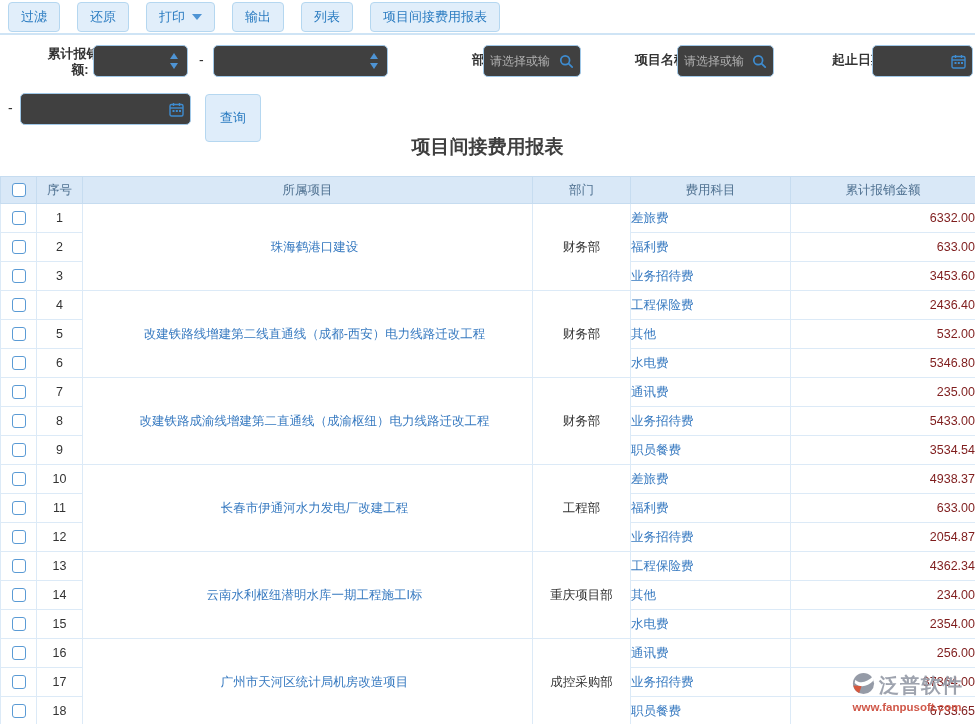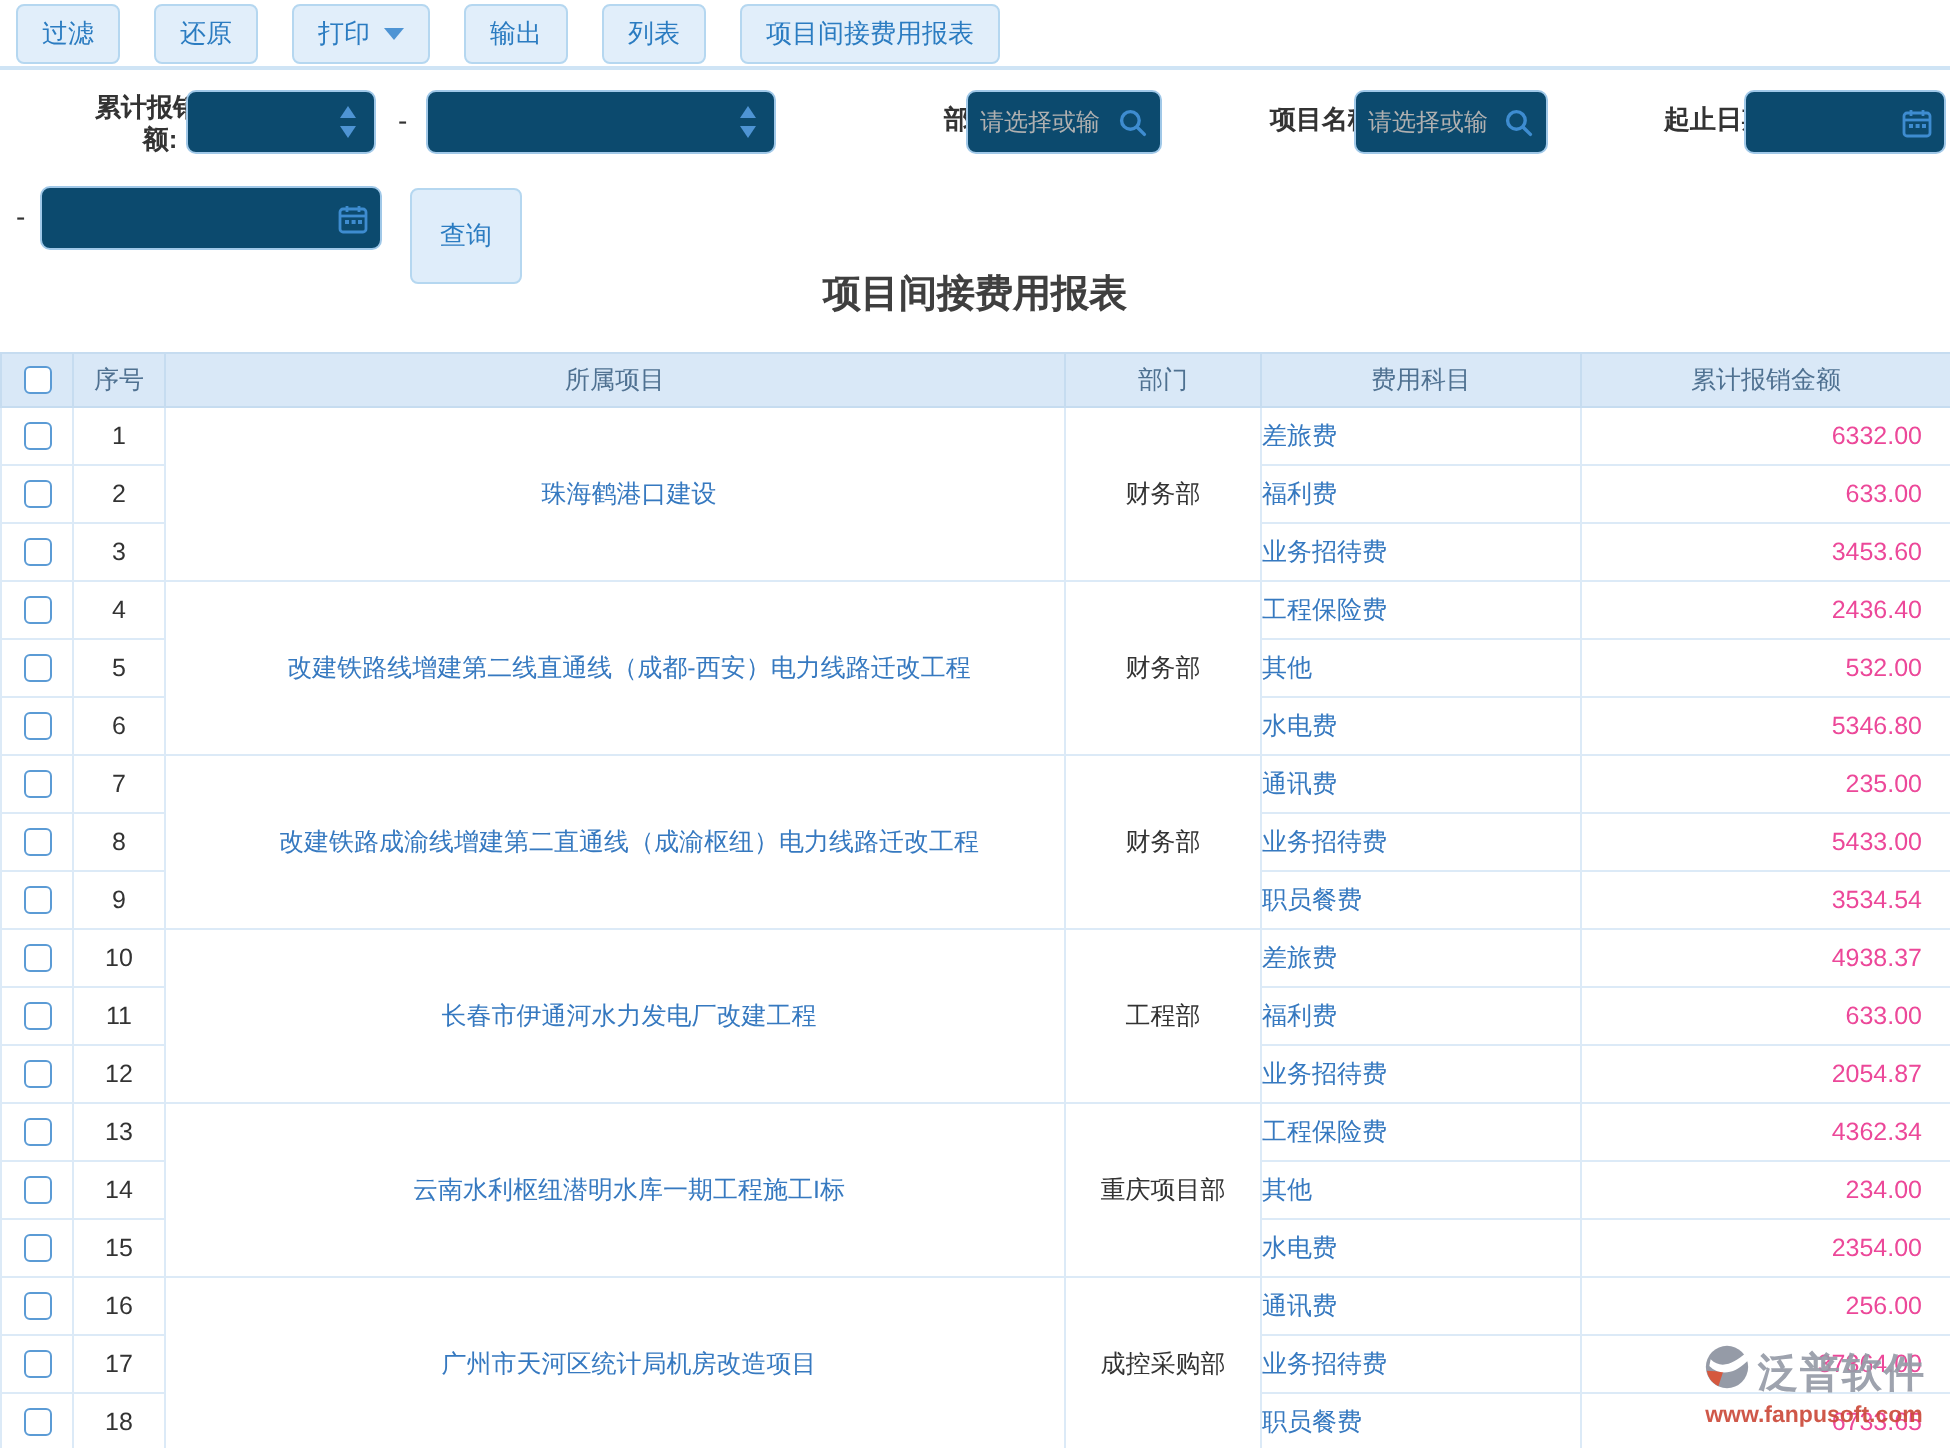--- a/index.html
+++ b/index.html
@@ -11,21 +11,21 @@
   .toolbar { position:absolute; left:0; top:0; width:975px; height:35px;
     border-bottom:2px solid #cfe4f5; display:flex; align-items:center; padding:0 8px; gap:17px; }
   .tbtn { display:inline-flex; align-items:center; gap:7px; background:#e1eefa;
     border:1px solid #b5d7f0; border-radius:4px; color:#2b7cc1; font-size:13px;
     padding:5px 12px; cursor:pointer; white-space:nowrap; }
   .caret-down { width:0; height:0; border-left:5px solid transparent;
     border-right:5px solid transparent; border-top:6px solid #4e94d4; display:inline-block; }
 
   
   .flabel { position:absolute; font-size:13px; font-weight:bold; color:#333; line-height:16px;margin-left:26px; }
-  .input { position:absolute; height:32px; background:#0c4a6e; border:1px solid #a0c8e8;
+  .input { position:absolute; height:32px; background:#404040; border:1px solid #a0c8e8;
     border-radius:5px; display:flex; align-items:center; padding:0 6px; }
   .input .ph { color:#b0b0b0; font-size:12px; flex:1; white-space:nowrap; overflow:hidden; }
   .spin { margin-left:auto; display:flex; flex-direction:column; gap:4px; align-items:center; padding:0 3px; cursor:pointer; }
   .tri-up { width:0; height:0; border-left:4px solid transparent; border-right:4px solid transparent; border-bottom:6px solid #4e94d4; }
   .tri-dn { width:0; height:0; border-left:4px solid transparent; border-right:4px solid transparent; border-top:6px solid #4e94d4; }
   .dash { position:absolute; font-size:14px; color:#333; }
   .qbtn { position:absolute; background:#dfedfa; border:1px solid #b5d7f0; border-radius:4px;
     color:#2b7cc1; font-size:13px; padding:14px 14px; cursor:pointer; }
   .icon-right { margin-left:auto; display:inline-flex; cursor:pointer; }
 
@@ -37,21 +37,21 @@
   .tablewrap { position:absolute; left:0; top:176px; width:975px; }
   table { border-collapse:collapse; table-layout:fixed; width:975px; font-size:12.5px; }
   th { background:#d9e8f7; color:#4f7191; font-weight:normal; height:27px;
     border:1px solid #c6dcf0; text-align:center; }
   td { height:29px; border:1px solid #dceaf7; background:#fff; vertical-align:middle; }
   td.c-check, th.c-check { text-align:center; }
   td.c-seq { text-align:center; color:#333; }
   td.c-project { text-align:center; padding-left:14px; color:#3679c0; }
   td.c-dept { text-align:center; color:#333; }
   td.c-cat { color:#3679c0; cursor:pointer; }
-  td.c-amt { text-align:right; padding-right:14px; color:#ec4899; }
+  td.c-amt { text-align:right; color:#7f1d1d; }
   .cbx { display:inline-block; width:14px; height:14px; background:#fff;
     border:1px solid #5b9bd5; border-radius:3px; vertical-align:middle; cursor:pointer; }
 
   
   .watermark { position:absolute; right:1px; top:671px; width:134px; text-align:center; opacity:.92; }
   .wm-row { display:flex; align-items:center; justify-content:center; gap:3px; }
   .wm-brand { font-size:20px; font-weight:bold; color:#969ca8; letter-spacing:1px; }
   .wm-url { font-size:11.5px; font-weight:bold; color:#cc4a3a; margin-top:1px; }
 </style>
 </head>

